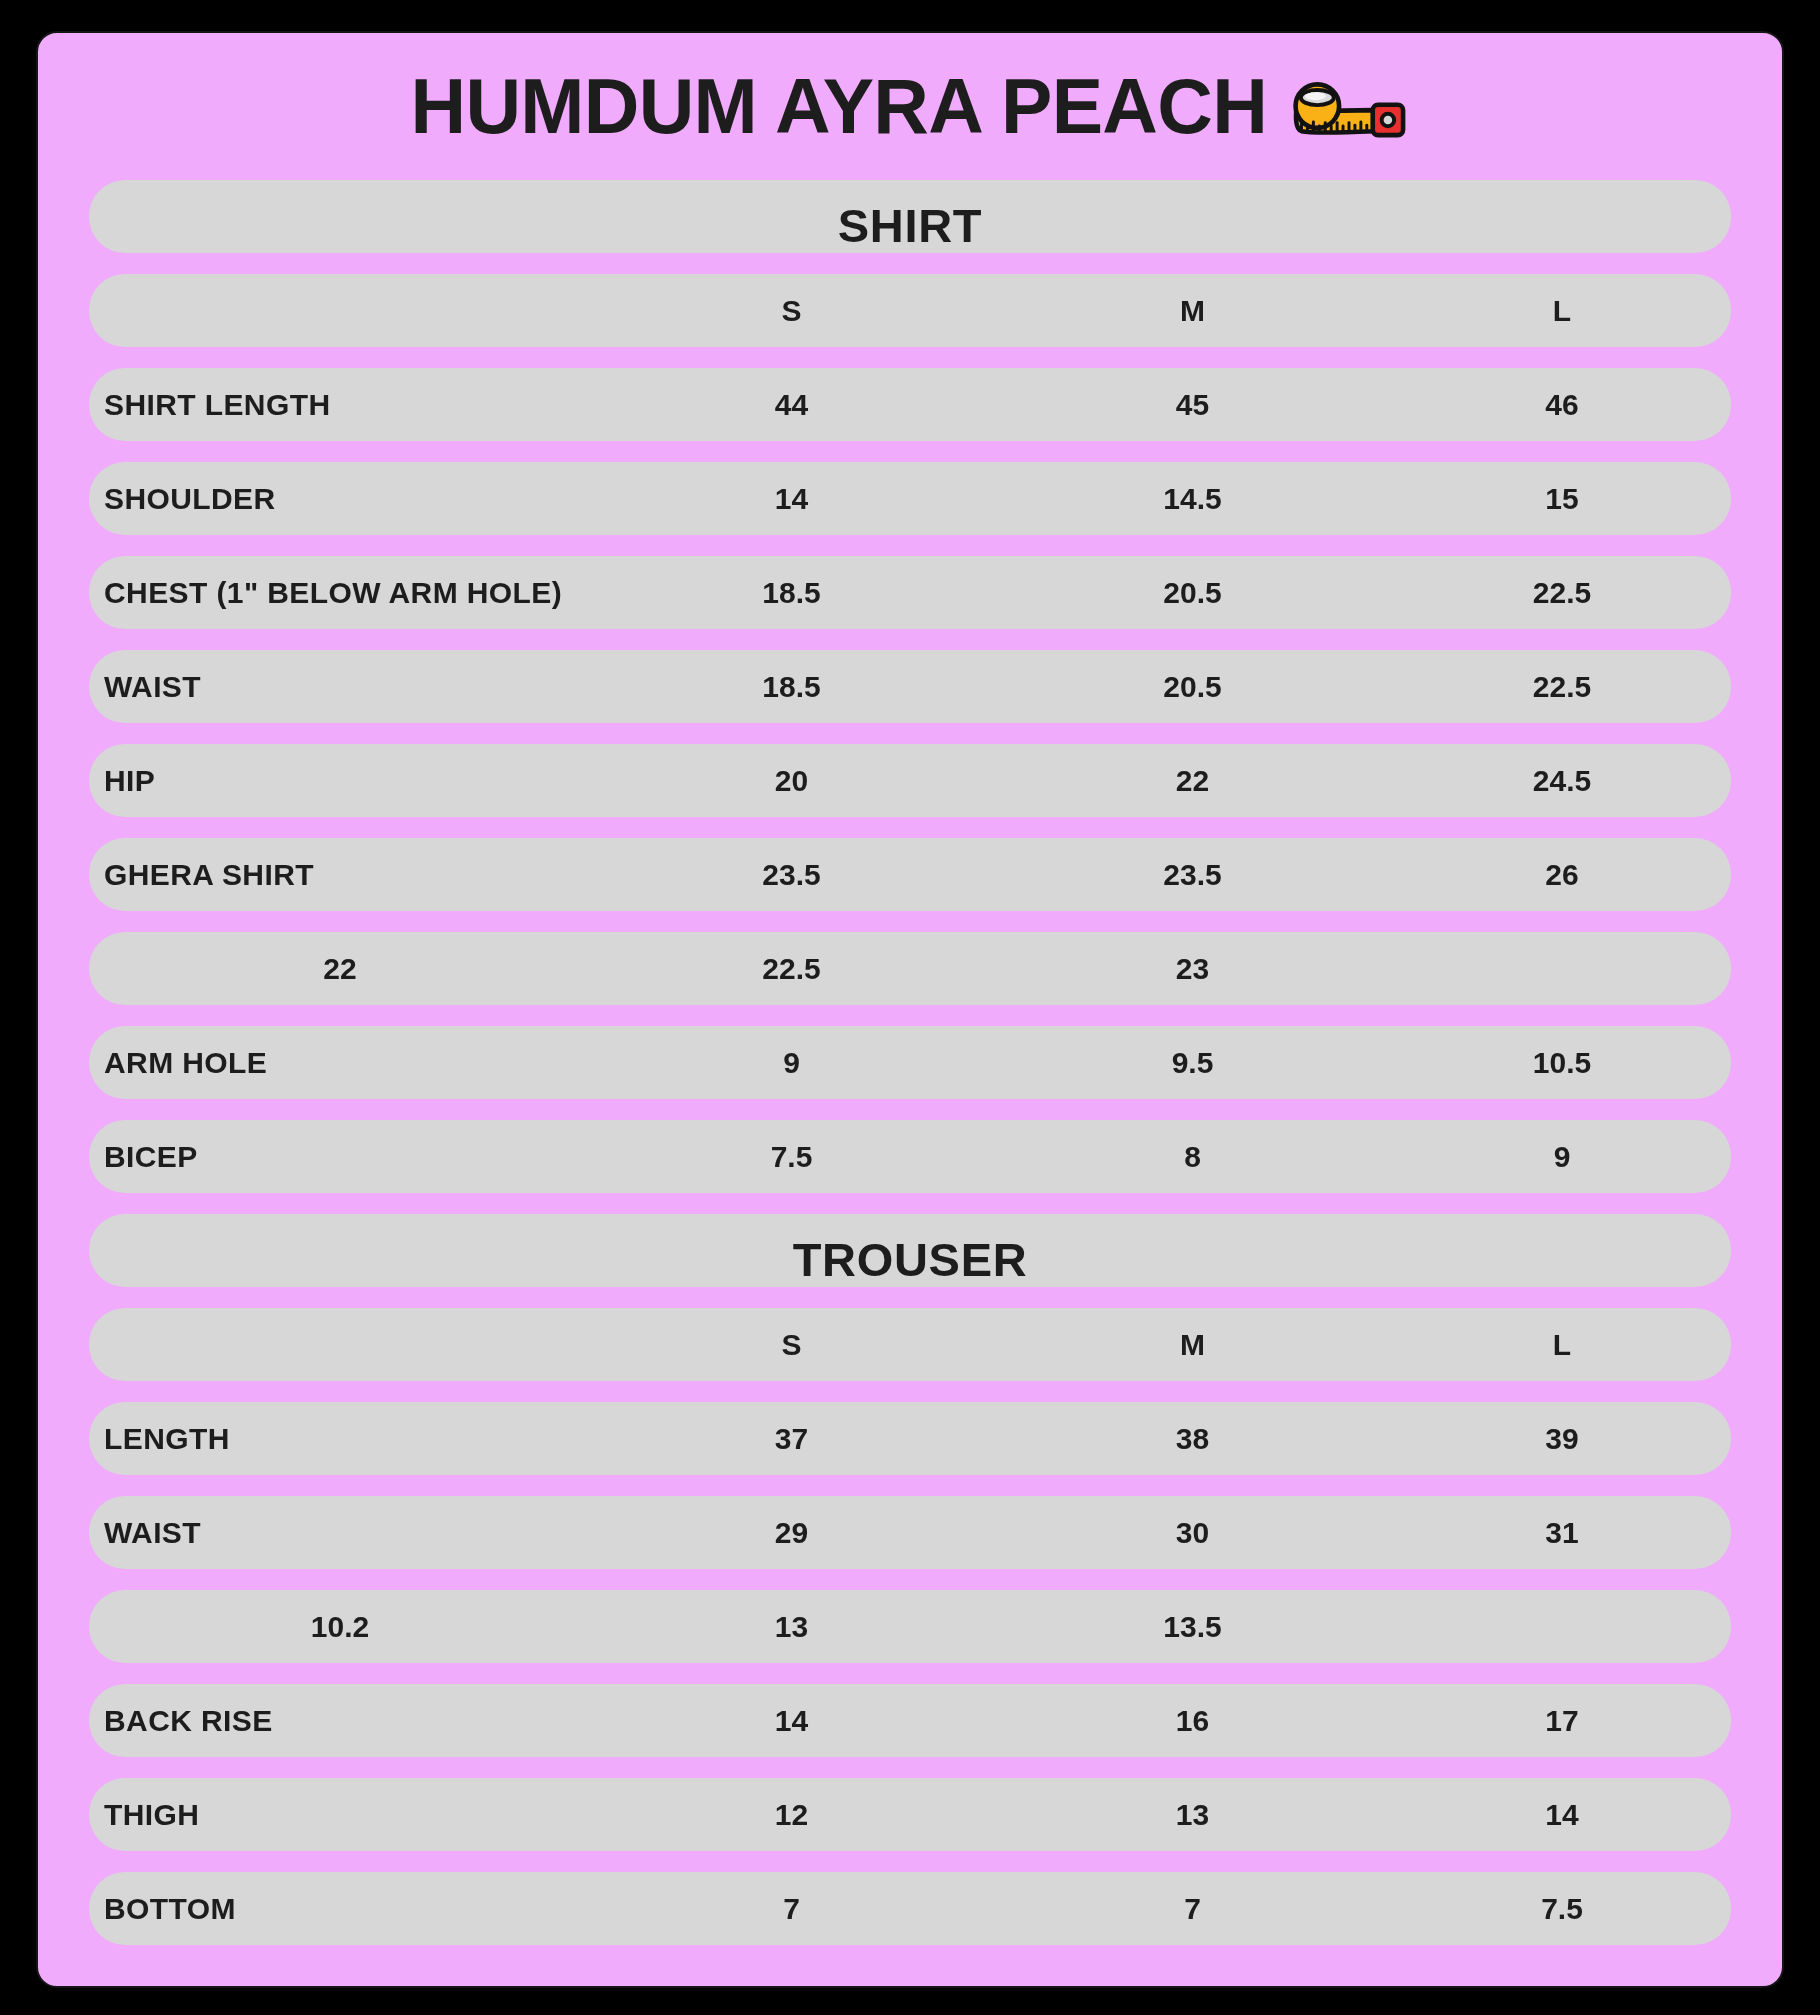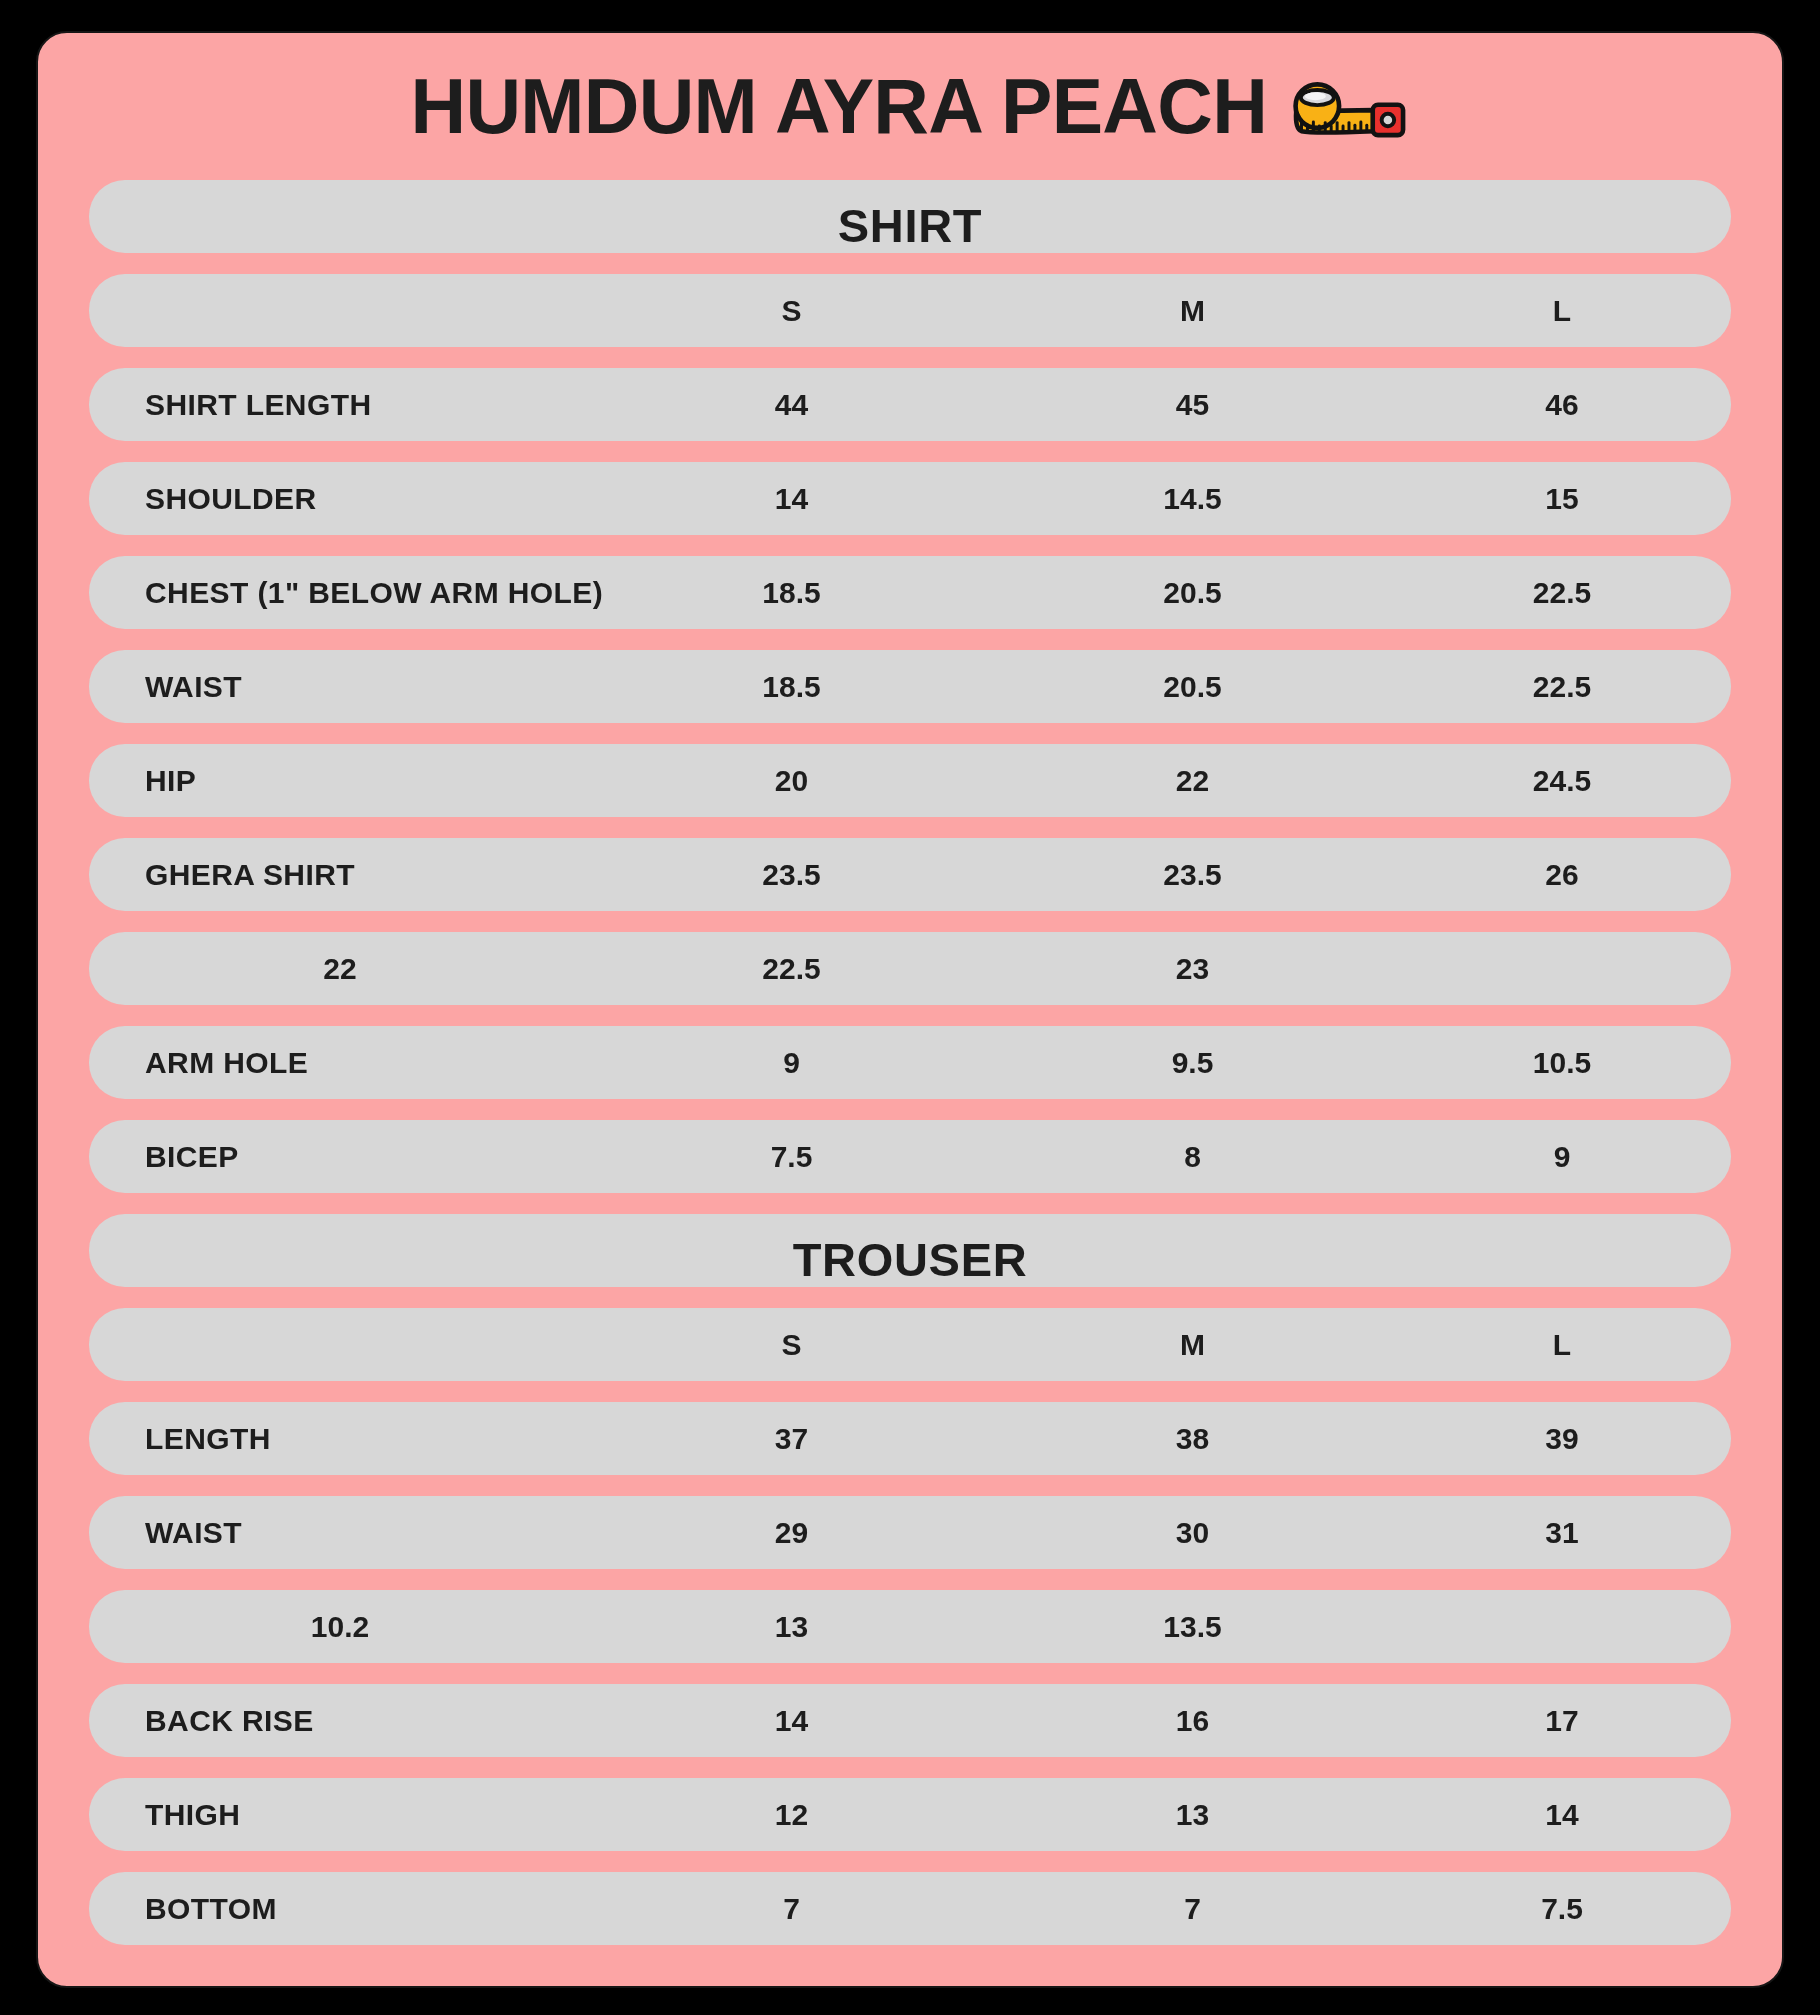--- a/index.html
+++ b/index.html
@@ -6,23 +6,23 @@
   body{
     width:1821px;height:2015px;
     background:#000000;
     font-family:"Liberation Sans","DejaVu Sans",sans-serif;
     position:relative;
   }
   .card{
     position:absolute;left:36px;top:31px;
     width:1748px;height:1957px;
     box-sizing:border-box;
-    background:#fca5a5;
+    background:#f0abfc;
     border:2.9px solid #161616;
-    border-radius:31px;
+    border-radius:21px;
     padding:0 51px;
     overflow:hidden;
   }
   .title-row{
     height:147px;
     display:flex;align-items:center;justify-content:center;
     gap:20.4px;
   }
   .title{
     margin:0;
@@ -41,21 +41,21 @@
     display:grid;
     grid-template-columns:502px 401px 401px 1fr;
     align-items:center;
     color:#1d1d1d;
   }
   .pill.section-header{
     display:flex;align-items:flex-end;justify-content:center;
     font-size:47px;font-weight:bold;letter-spacing:0.7px;
   }
   .cell{font-size:30px;font-weight:bold;line-height:1}
-  .cell.label{padding-left:56px;letter-spacing:0.4px;white-space:nowrap}
+  .cell.label{padding-left:15px;letter-spacing:0.4px;white-space:nowrap}
   .cell.val{text-align:center}
 </style>
 </head>
 <body>
 
 <div class="card">
 
   <div class="title-row">
     <h1 class="title">HUMDUM AYRA PEACH</h1>
     <svg class="tape-icon" viewBox="0 0 185 100" fill="none" xmlns="http://www.w3.org/2000/svg">

